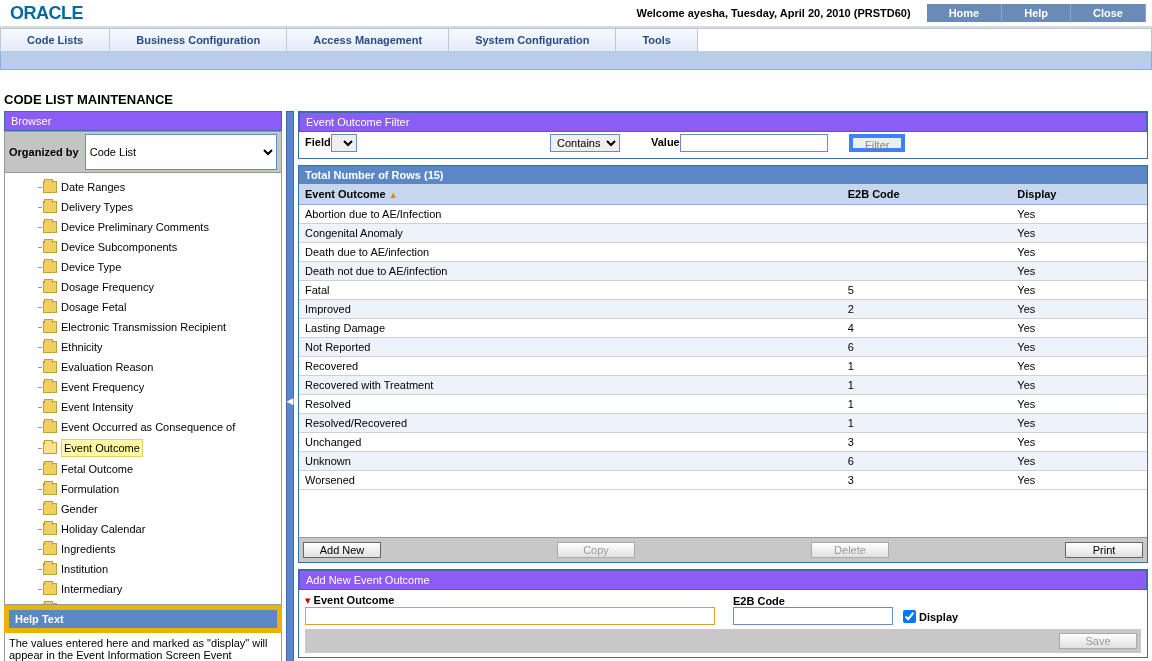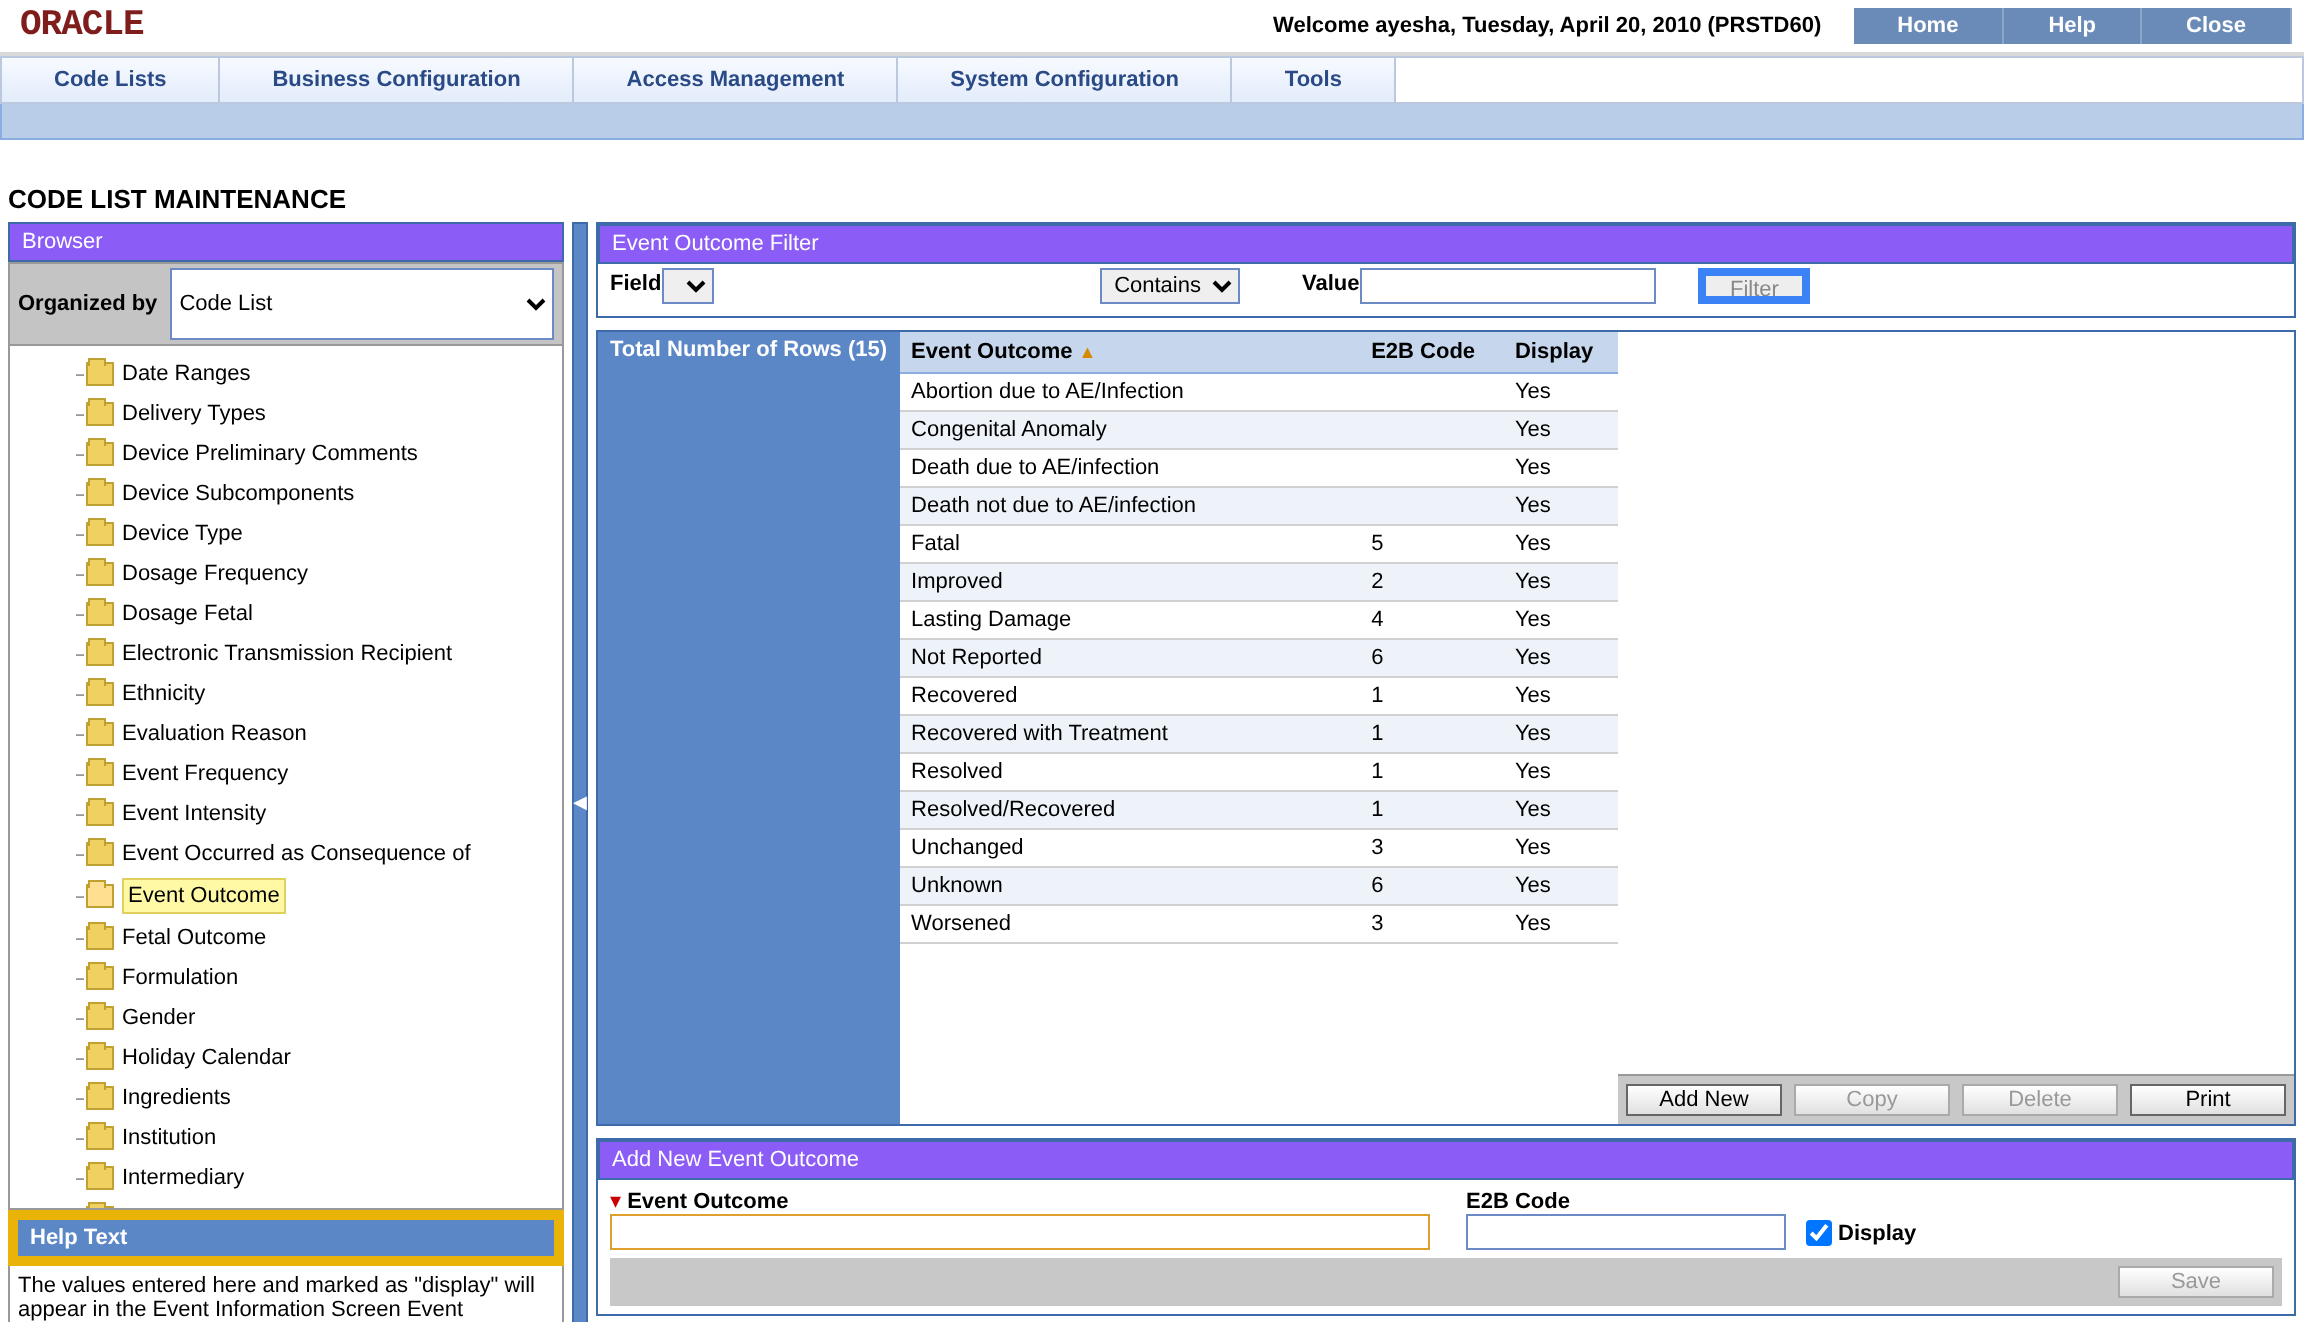--- a/index.html
+++ b/index.html
@@ -1,18 +1,18 @@
 <!DOCTYPE html>
 <html><head>
 <meta charset="utf-8">
 <style>
 * { box-sizing: border-box; margin: 0; padding: 0; }
 body { font-family: Arial, sans-serif; font-size: 11px; color: #000; background: #fff; width: 1152px; }
 .topbar { display: flex; justify-content: space-between; align-items: center; border-bottom: 2px solid #d9d9d9; height: 28px; padding: 0 6px 0 10px; }
-.logo { font-family: Liberation Mono, monospace; font-size: 18px; font-weight: bold; color: #7f1d1d; letter-spacing: -0.5px; }
+.logo { font-family: Liberation Sans, sans-serif; font-size: 18px; font-weight: bold; color: #0369a1; letter-spacing: -0.5px; }
 .welcome-wrap { display: flex; align-items: center; gap: 8px; }
 .welcome { font-size: 11px; font-weight: bold; margin-right: 8px; }
 .top-links { display: flex; gap: 0; }
 .top-links a { color: #fff; background: #6a8bb8; padding: 3px 22px; font-size: 11px; font-weight: bold; text-decoration: none; border-right: 1px solid #8aa6c9; }
 .menubar { background: #ffffff; display: flex; border: 1px solid #bcc8e0; align-items: center; }
 .menubar .menu-item { padding: 5px 26px; font-size: 11px; font-weight: bold; color: #2a4a86; border-right: 1px solid #bcc8e0; background: linear-gradient(#f7faff,#e3ecfb); cursor: pointer; }
 .bluebar { height: 18px; background: #b9cce8; border: 1px solid #8aaee0; border-top: none; margin-bottom: 18px;}
 .page-title { font-size: 13px; font-weight: bold; padding: 4px 4px 4px 4px; }
 .main { display: flex; gap: 4px; padding: 0 4px; }
 .left { width: 278px; }
@@ -29,28 +29,28 @@
 .folder.open { background:#ffe090; }
 .folder::before { content:""; position:absolute; top:-3px; left:0; width:7px; height:3px; background:inherit; border:1px solid #c0a030; border-bottom:none; }
 .help-hdr { background: #5b87c7; color: #fff; font-size: 11px; font-weight: bold; padding: 3px 6px; border: 5px solid #eab308; margin-top:0;}
 .help-body { border: 1px solid #999; border-top:none; padding: 4px; font-size: 11px; height: 58px; }
 .filter-panel { border: 1px solid #3d6aa9; }
 .filter-body { background: #fff; padding: 2px 6px 6px 6px; display: flex; gap: 4px; align-items: flex-end; }
 .fcol { display: flex; }
 .fcol label { font-size: 11px; font-weight: bold; padding: 2px 0; }
 .fcol select, .fcol input { font-size: 11px; border: 1px solid #6c8bc5; height: 18px; padding: 0 2px; }
 .filter-btn { border: 4px solid #3b82f6; background: #eee; color: #888; padding: 1px 12px; font-size: 11px; height:18px; }
-.table-panel { margin-top: 6px; border: 1px solid #3d6aa9; height: 398px; display:flex; flex-direction:row;}
+.table-panel { margin-top: 6px; border: 1px solid #3d6aa9; height: 398px; display:flex; flex-direction:column;}
 .table-top { background: #5b87c7; color: #fff; font-size: 11px; font-weight: bold; padding: 3px 6px; }
 table { border-collapse: collapse; width: 100%; table-layout: fixed; }
 th { background: #c6d6ec; font-size: 11px; font-weight: bold; text-align: left; padding: 4px 6px; border-bottom: 1px solid #8aaee0; }
 td { font-size: 11px; padding: 3px 6px; border-bottom: 1px solid #d0d0d0; }
 tr.alt td { background: #eef2f9; }
 .sort-arrow { color: #d68a00; font-size: 9px; margin-left:3px;}
-.btn-row { background: #c8c8c8; padding: 4px; display: flex; justify-content: flex-end; gap: 6px; border-top:1px solid #999; margin-top:auto;}
+.btn-row { background: #c8c8c8; padding: 4px; display: flex; justify-content: space-between; gap: 6px; border-top:1px solid #999; margin-top:auto;}
 .btn { min-width: 78px; font-size: 11px; padding: 1px 6px; text-align: center; border: 1px solid #666; background: linear-gradient(#fff,#e0e0e0); cursor: pointer; }
 .btn.disabled { color: #999; border-color: #aaa; }
 .add-panel { margin-top: 6px; border: 1px solid #3d6aa9; }
 .add-body { background: #fff; padding: 4px 6px; }
 .add-row1 { display: flex; align-items: center; gap: 10px; }
 .req { color: #c00; }
 .add-row1 input[type=text].eo { border: 1px solid #e0a030; height: 18px; width: 410px; }
 .add-row1 input[type=text].e2b { border: 1px solid #6c8bc5; height: 18px; width: 160px; }
 .chk { display:flex; align-items:center; gap:3px; }
 .save-row { background:#c8c8c8; padding:4px; display:flex; justify-content:flex-end; margin-top:4px;}

